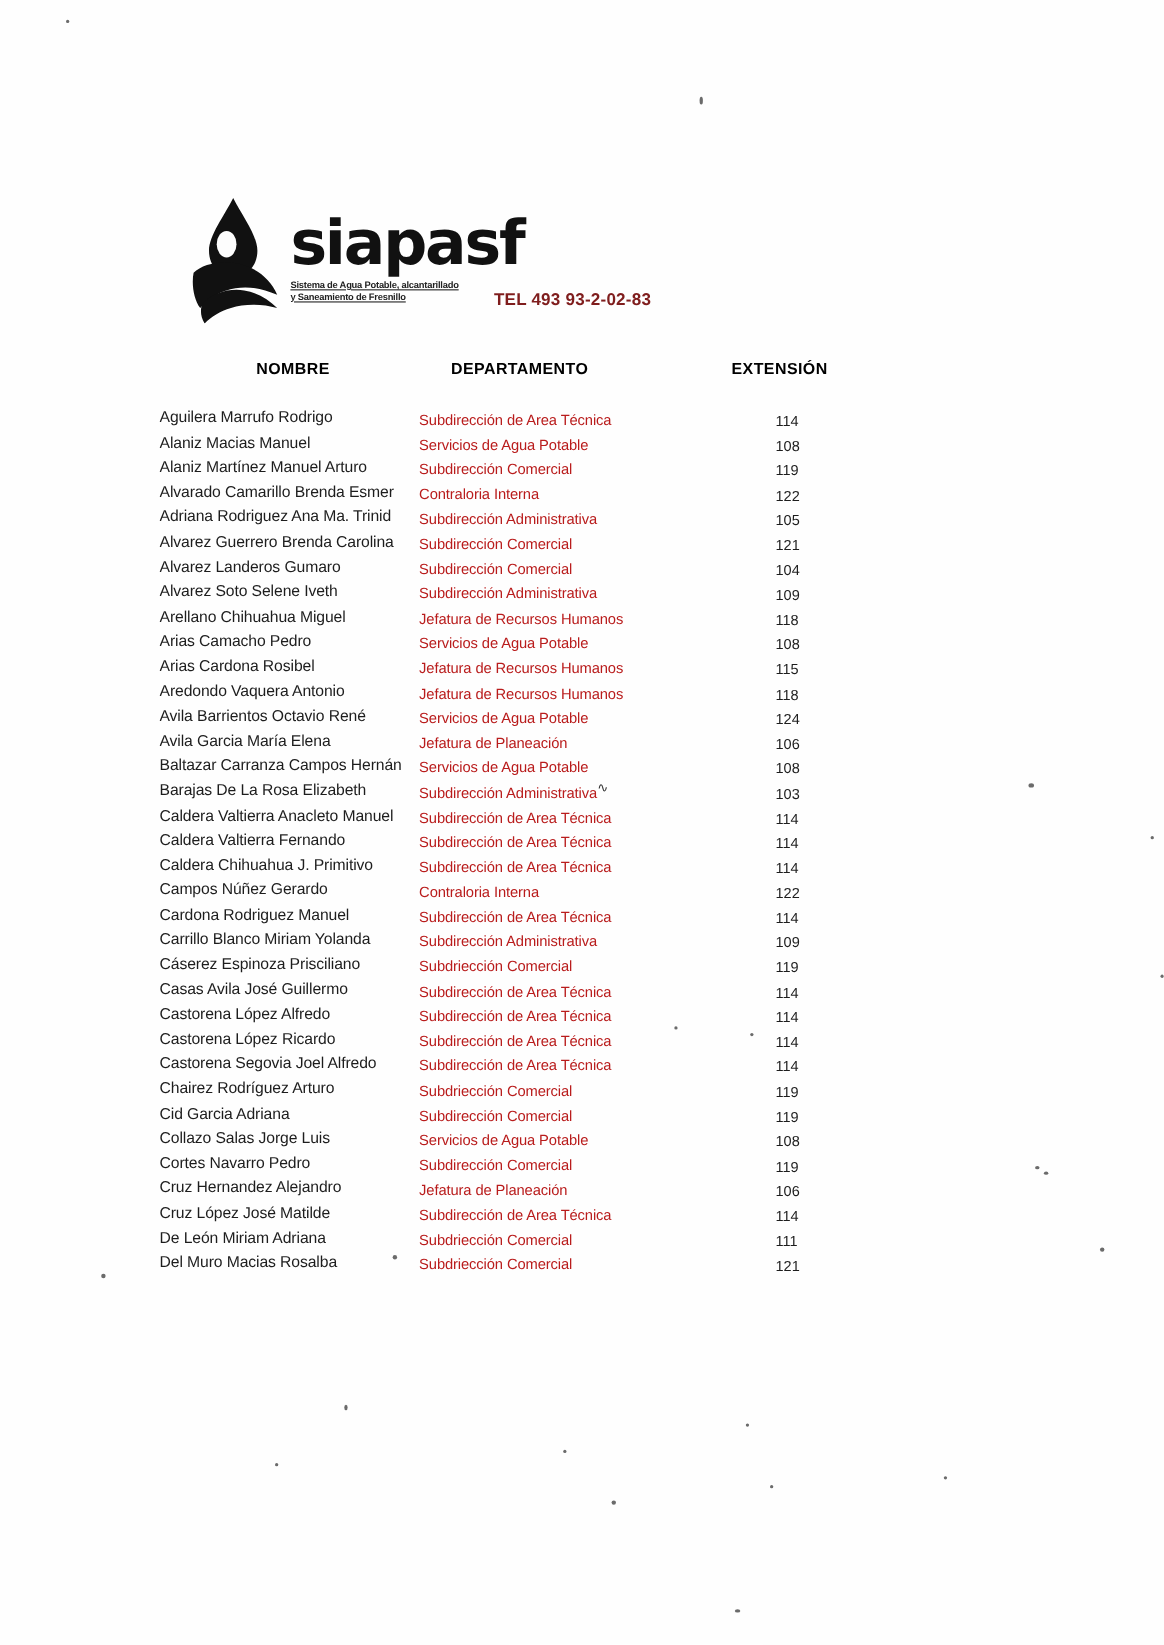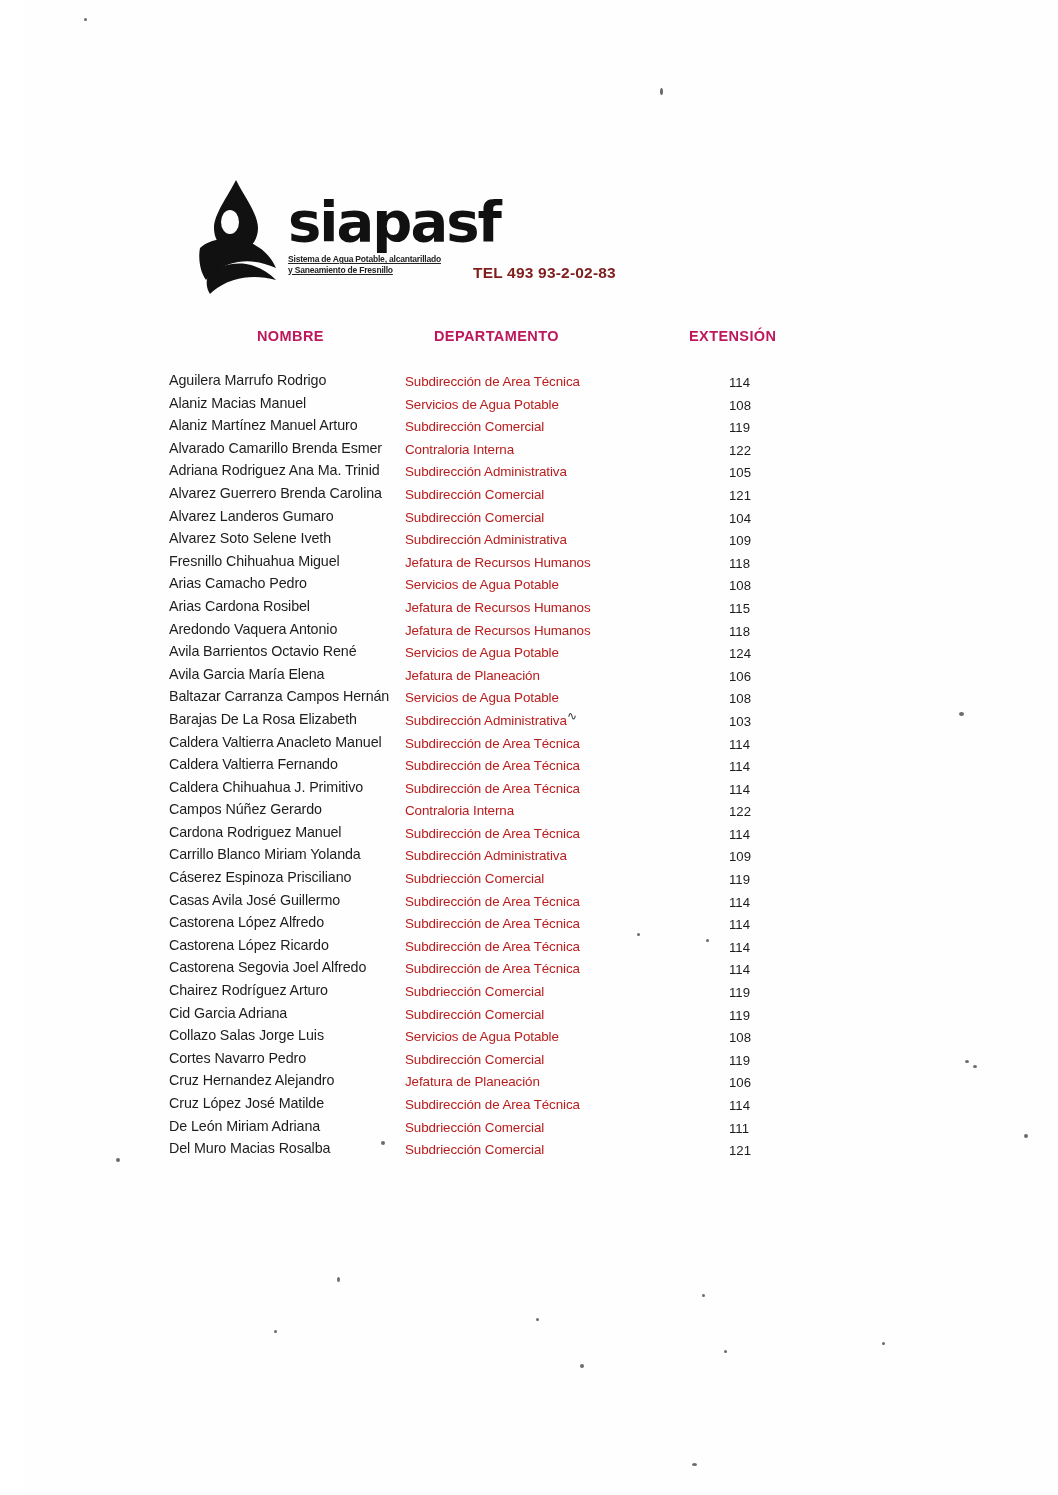--- a/index.html
+++ b/index.html
@@ -12,21 +12,20 @@
     height: 1495px;
     position: relative;
     font-family: "Liberation Sans", sans-serif;
     color: #1a1a1a;
     overflow: hidden;
   }
   .page {
     position: absolute;
     inset: 0;
     background: #fefefe;
-    margin-left: 24px;
   }
   
   .speck {
     position: absolute;
     background: #3a3a3a;
     border-radius: 50%;
     opacity: .75;
   }
 
   
@@ -85,21 +84,21 @@
     left: 145px;
     top: 328px;
     width: 760px;
     height: 22px;
   }
   .th {
     position: absolute;
     font-size: 14.5px;
     font-weight: bold;
     letter-spacing: .4px;
-    color: #be185d;
+    color: #000000;
   }
   .th-nombre { left: 88px; }
   .th-depto  { left: 265px; }
   .th-ext    { left: 520px; }
 
   .rows {
     position: absolute;
     left: 145px;
     top: 372px;
     width: 760px;
@@ -232,21 +231,21 @@
         <div class="cell-name">Alvarez Landeros Gumaro</div>
         <div class="cell-dept">Subdirección Comercial</div>
         <div class="cell-ext">104</div>
       </div>
       <div class="row">
         <div class="cell-name">Alvarez Soto Selene Iveth</div>
         <div class="cell-dept">Subdirección Administrativa</div>
         <div class="cell-ext">109</div>
       </div>
       <div class="row">
-        <div class="cell-name">Fresnillo Chihuahua Miguel</div>
+        <div class="cell-name">Arellano Chihuahua Miguel</div>
         <div class="cell-dept">Jefatura de Recursos Humanos</div>
         <div class="cell-ext">118</div>
       </div>
       <div class="row">
         <div class="cell-name">Arias Camacho Pedro</div>
         <div class="cell-dept">Servicios de Agua Potable</div>
         <div class="cell-ext">108</div>
       </div>
       <div class="row">
         <div class="cell-name">Arias Cardona Rosibel</div>

